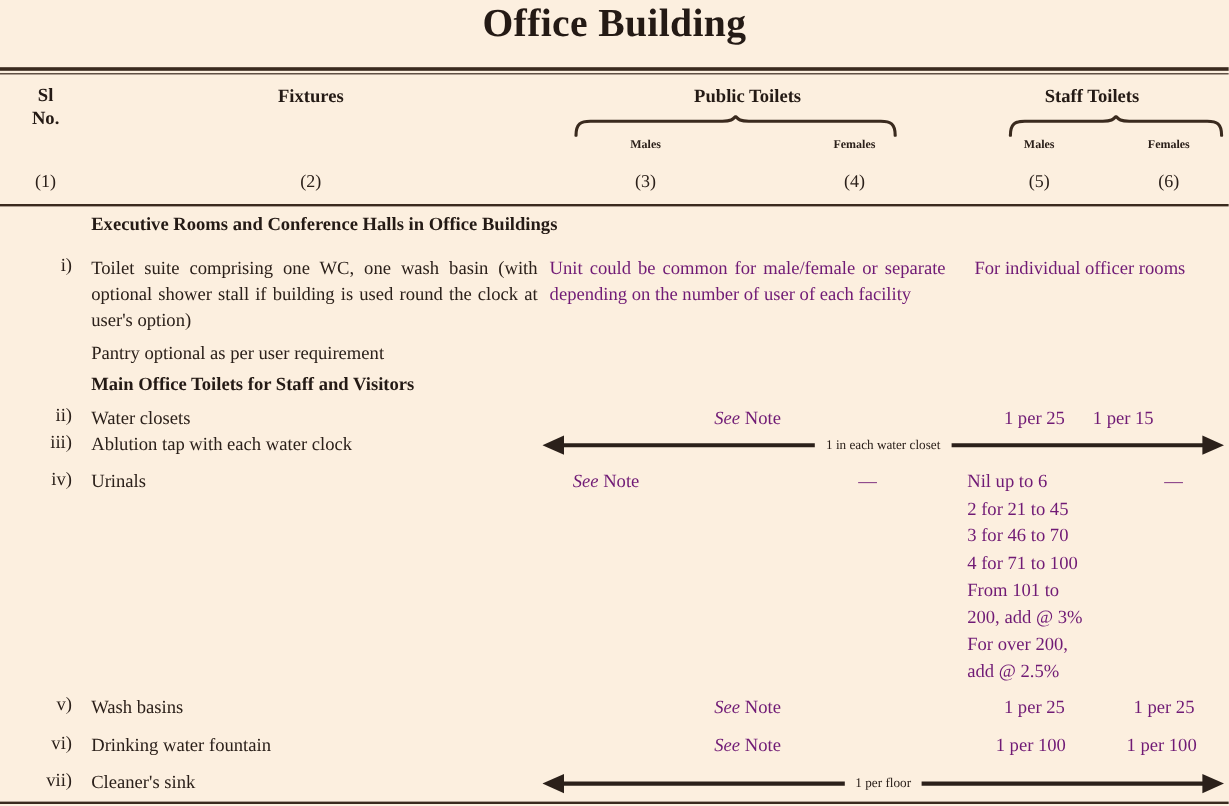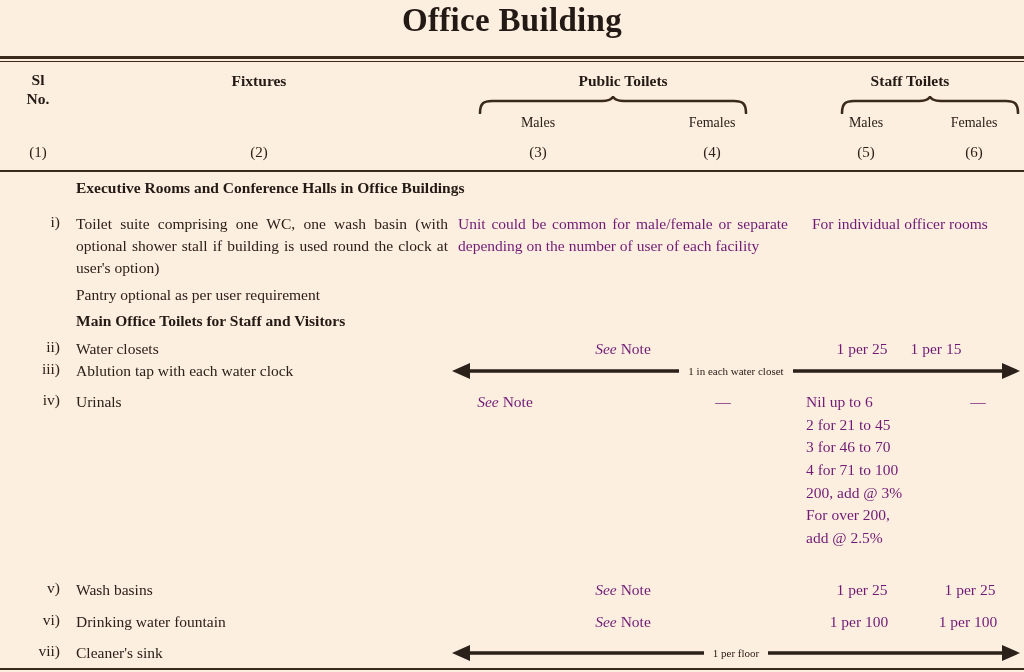--- a/index.html
+++ b/index.html
@@ -55,23 +55,23 @@
     text-align: center;
     color: #241a15;
   }
   .hdr-sl      { left: 6px;   top: 70px;  width: 64px;  line-height: 1.25; }
   .hdr-fixtures{ left: 76px;  top: 72px;  width: 366px; }
   .hdr-public  { left: 452px; top: 72px;  width: 342px; }
   .hdr-staff   { left: 796px; top: 72px;  width: 228px; }
 
   .subhdr {
     position: absolute;
-    font-size: 14px;
-    text-align: center;
-    font-weight: normal;
+    font-size: 10px;
+    text-align: center;
+    font-weight: bold;
     color: #2b201a;
   }
   .sub-pm { left: 470px; top: 115px; width: 136px; }
   .sub-pf { left: 640px; top: 115px; width: 144px; }
   .sub-sm { left: 812px; top: 115px; width: 108px; }
   .sub-sf { left: 926px; top: 115px; width: 96px;  }
 
   .colnum {
     position: absolute;
     font-size: 15px;
@@ -266,20 +266,21 @@
 
   <div class="rn rn-iv">iv)</div>
   <div class="fx fx-iv">Urinals</div>
   <div class="val c3-iv see-note"><em>See</em> <span>Note</span></div>
   <div class="val c4-iv">—</div>
   <div class="val c5-iv">
     <div>Nil up to 6</div>
     <div>2 for 21 to 45</div>
     <div>3 for 46 to 70</div>
     <div>4 for 71 to 100</div>
+    <div>From 101 to</div>
     <div>200, add @ 3%</div>
     <div>For over  200,</div>
     <div>add @ 2.5%</div>
   </div>
   <div class="val c6-iv">—</div>
 
   <div class="rn rn-v">v)</div>
   <div class="fx fx-v">Wash basins</div>
   <div class="val c3-v see-note"><em>See</em> <span>Note</span></div>
   <div class="val c5-v">1 per 25</div>

